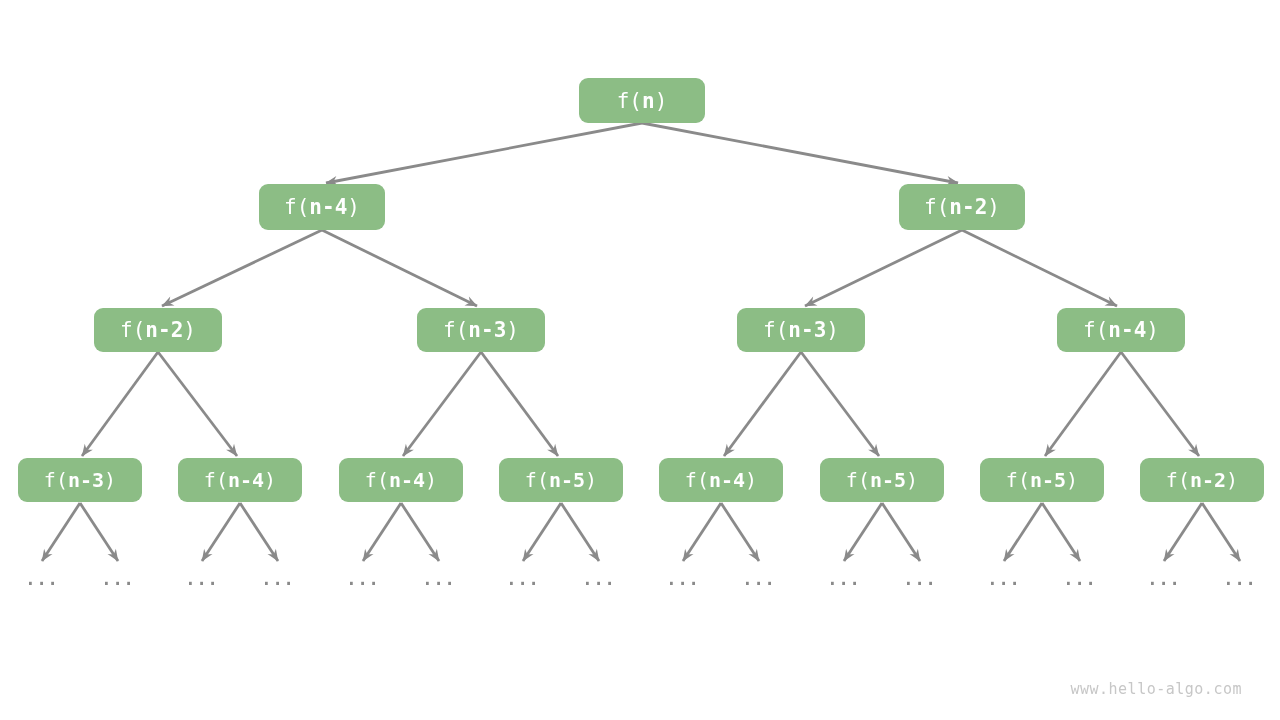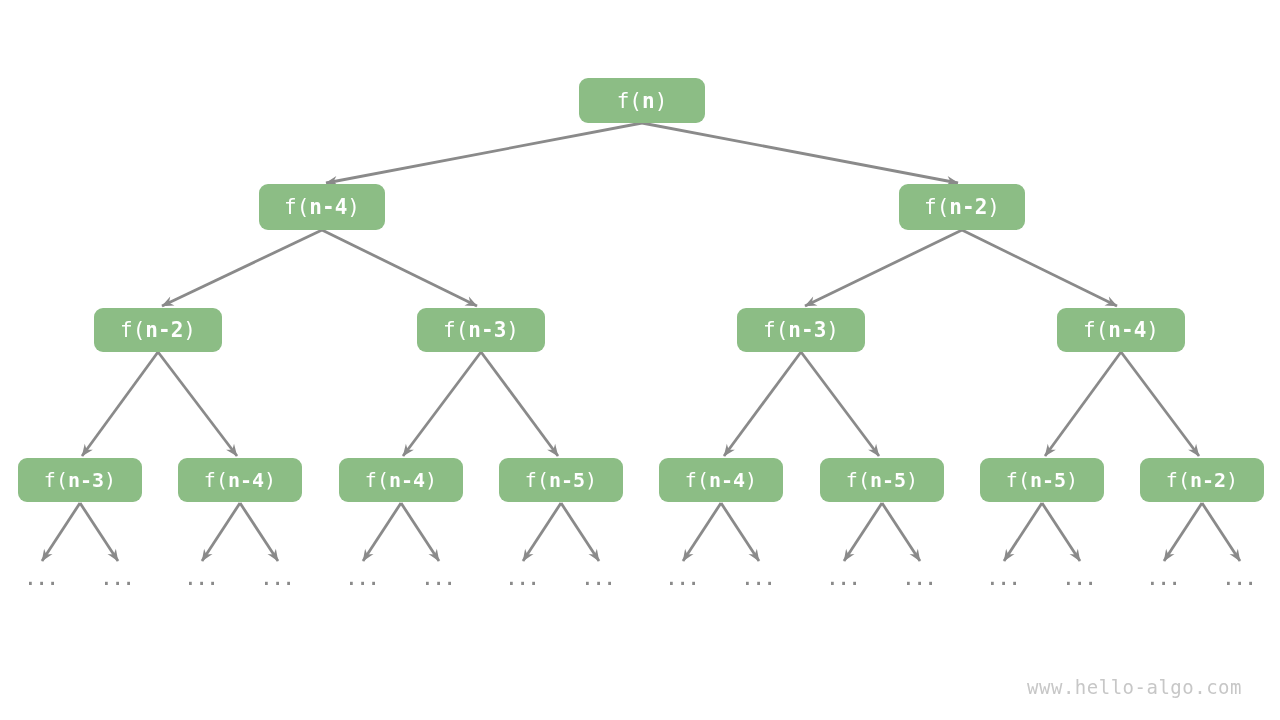--- a/index.html
+++ b/index.html
@@ -37,21 +37,21 @@
     width:60px;height:26px;top:566px;
     text-align:center;
     color:var(--ellipsis);
     font-size:17px;font-weight:bold;
     letter-spacing:1px;
     line-height:26px;
   }
   .watermark{
     position:absolute;right:38px;bottom:22px;
     color:var(--watermark-text);
-    font-size:19px;
+    font-size:15px;
     letter-spacing:0.5px;
   }
 </style>
 </head>
 <body>
 
 <div id="canvas">
 
   <svg class="edges" viewBox="0 0 1280 720" xmlns="http://www.w3.org/2000/svg">
     <defs>

